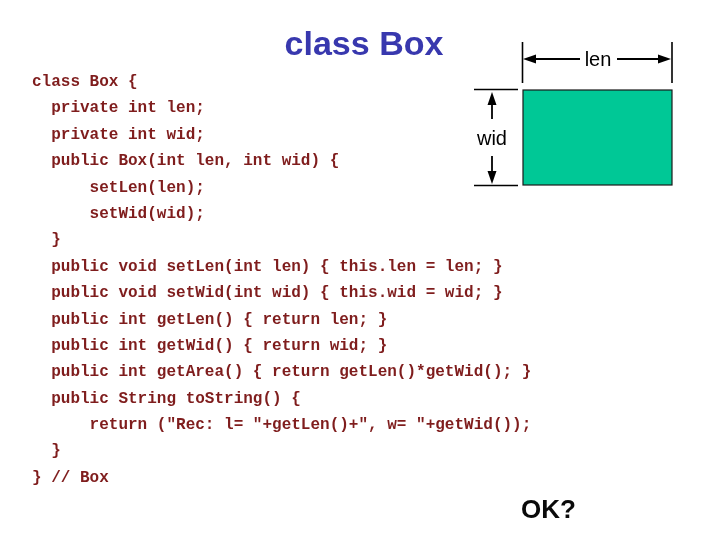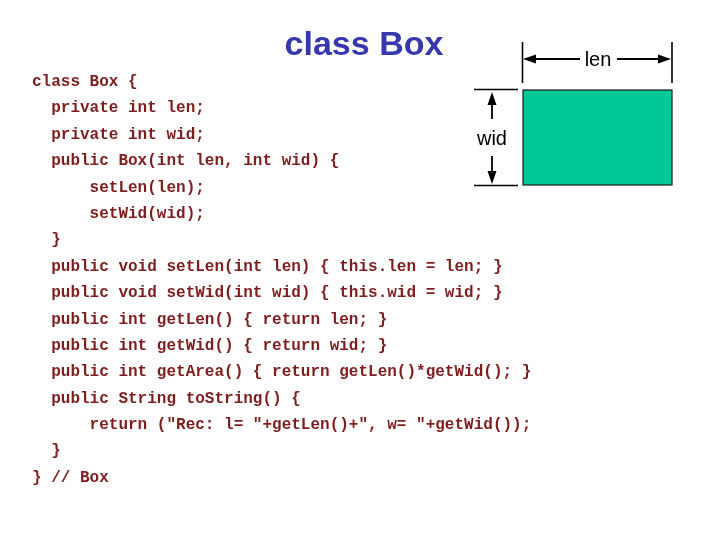--- a/index.html
+++ b/index.html
@@ -99,14 +99,15 @@
 
     <g>
       <line x1="27" y1="68" x2="27" y2="84" stroke="#000" stroke-width="1.8"></line>
       <polygon points="27,57 22.5,70 31.5,70" fill="#000"></polygon>
       <line x1="27" y1="121" x2="27" y2="138" stroke="#000" stroke-width="1.8"></line>
       <polygon points="27,149 22.5,136 31.5,136" fill="#000"></polygon>
     </g>
     <text x="27" y="110" text-anchor="middle">wid</text>
   </svg>
 
+  <div class="ok-label">OK?</div>
 
 </div>
 
 </body></html>

